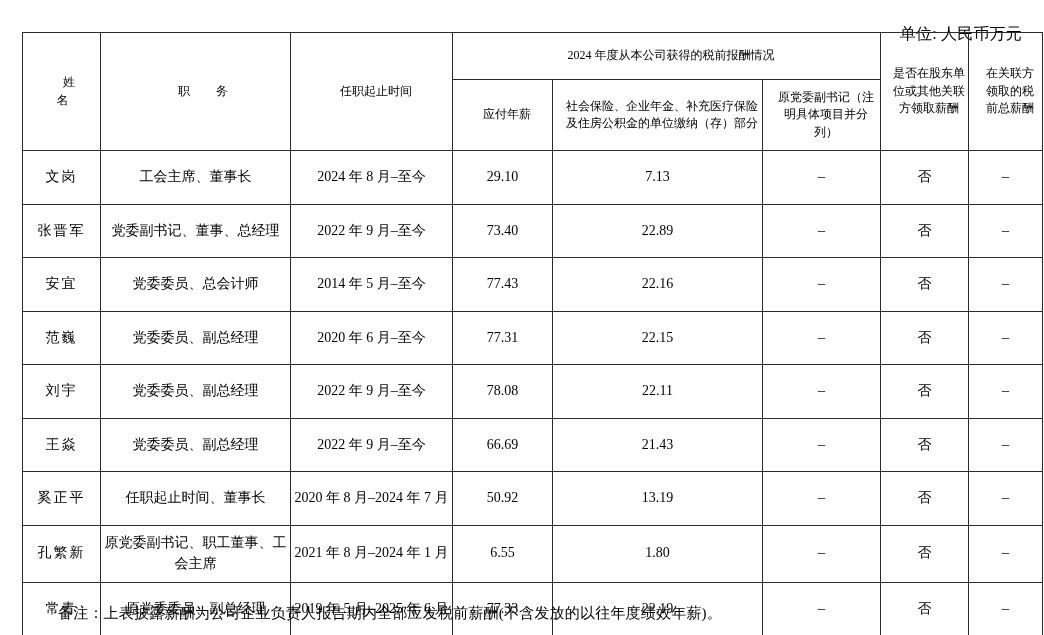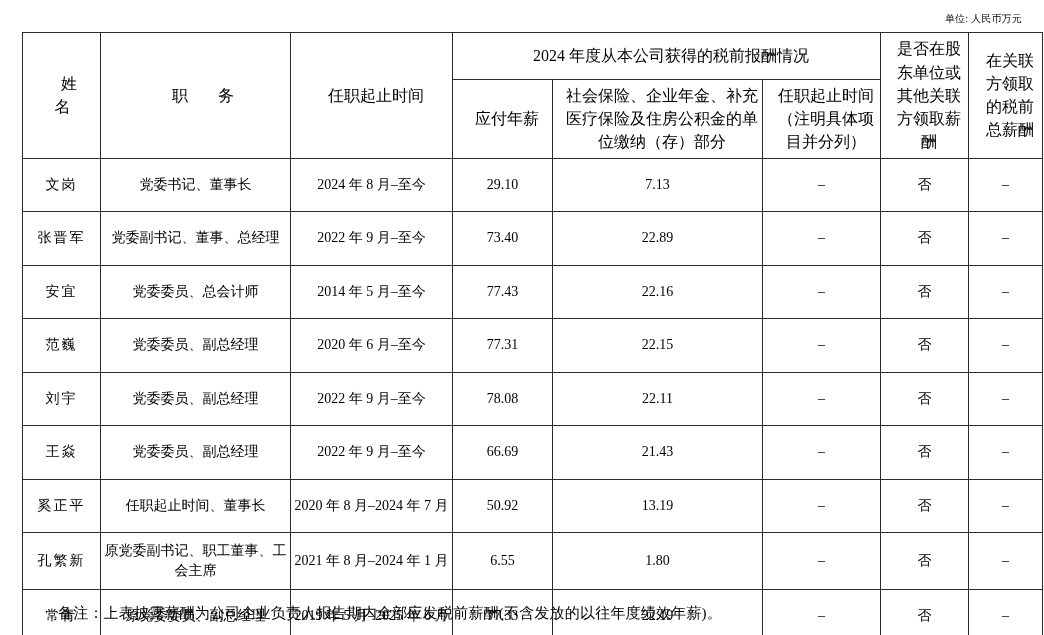--- a/index.html
+++ b/index.html
@@ -15,23 +15,23 @@
     -webkit-font-smoothing: antialiased;
   }
   .page {
     position: relative;
     width: 1044px;
     height: 635px;
     box-sizing: border-box;
   }
   .unit-line {
     position: absolute;
-    top: 12px;
+    top: 24px;
     right: 22px;
-    font-size: 10px;
+    font-size: 16px;
     letter-spacing: 0.2px;
     margin-left: 36px;
   }
   table.comp {
     position: absolute;
     top: 32px;
     left: 22px;
     width: 1000px;
     border-collapse: collapse;
     table-layout: fixed;
@@ -40,21 +40,21 @@
   table.comp td {
     border: 1px solid #2b2b2b;
     text-align: center;
     vertical-align: middle;
     font-weight: normal;
     font-size: 14px;
     line-height: 1.45;
     padding: 4px 3px;
   }
   table.comp th {
-    font-size: 16px;
+    font-size: 12px;
     padding-left: 12px;
   }
   .col-name    { width: 78px; }
   .col-title   { width: 190px; }
   .col-period  { width: 162px; }
   .col-salary  { width: 100px; }
   .col-insur   { width: 210px; }
   .col-other   { width: 118px; }
   .col-holder  { width: 88px; }
   .col-related { width: 74px; }
@@ -110,27 +110,27 @@
           <span class="name-spaced">职　务</span>
         </th>
         <th rowspan="2">任职起止时间</th>
         <th colspan="3">2024 年度从本公司获得的税前报酬情况</th>
         <th rowspan="2" class="two-line">是否在股东单位或其他关联方领取薪酬</th>
         <th rowspan="2" class="two-line">在关联方领取的税前总薪酬</th>
       </tr>
       <tr class="hdr-sub">
         <th>应付年薪</th>
         <th class="two-line">社会保险、企业年金、补充医疗保险及住房公积金的单位缴纳（存）部分</th>
-        <th class="two-line">任职起止时间（注明具体项目并分列）</th>
+        <th class="two-line">原党委副书记（注明具体项目并分列）</th>
       </tr>
     </thead>
     <tbody>
       <tr class="body-row">
         <td class="cell-name">文岗</td>
-        <td>党委书记、董事长</td>
+        <td>工会主席、董事长</td>
         <td>2024 年 8 月–至今</td>
         <td class="num">29.10</td>
         <td class="num">7.13</td>
         <td class="dash">–</td>
         <td>否</td>
         <td class="dash">–</td>
       </tr>
       <tr class="body-row">
         <td class="cell-name">张晋军</td>
         <td>党委副书记、董事、总经理</td>

